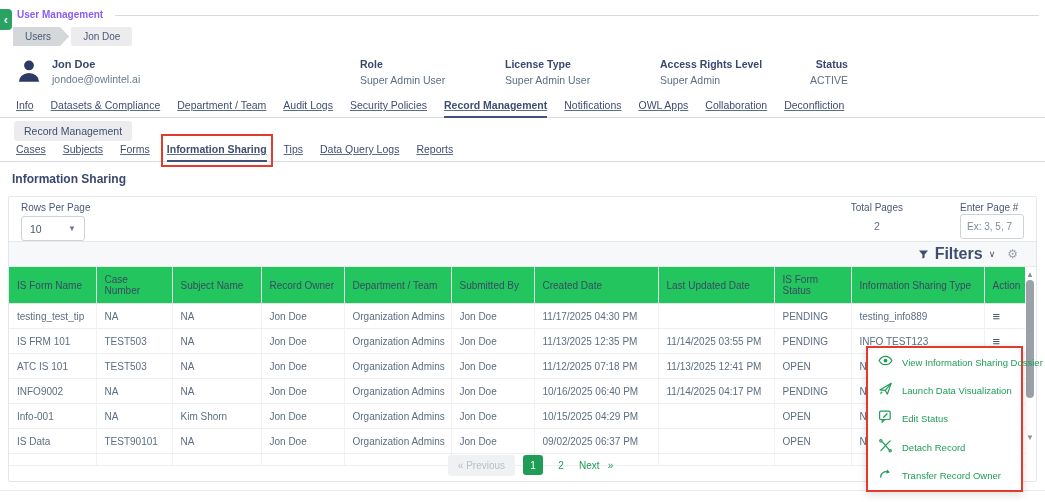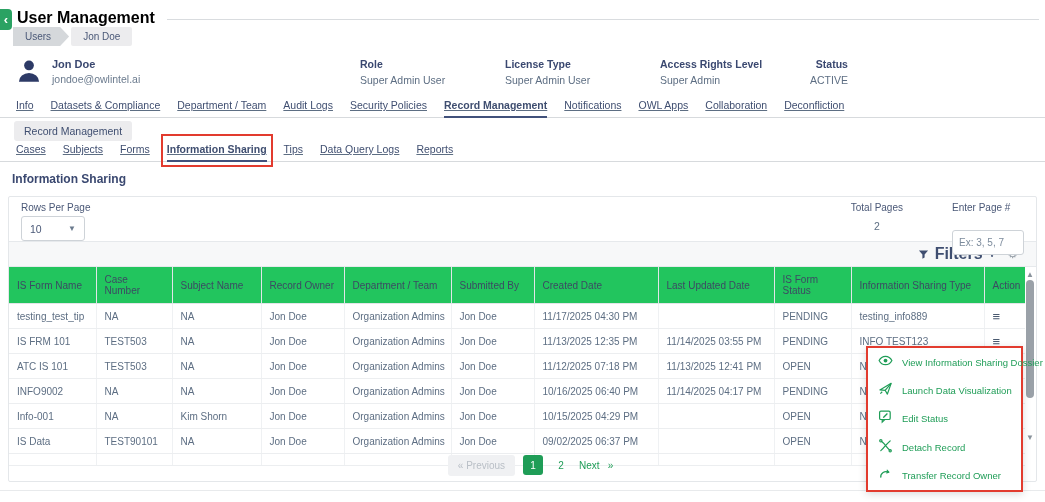--- a/index.html
+++ b/index.html
@@ -4,21 +4,21 @@
 <style>
   * { margin:0; padding:0; box-sizing:border-box; }
   html,body { background:#fff; }
   body { font-family:"Liberation Sans", sans-serif; }
   .page { position:relative; width:1045px; height:502px; background:#fff; overflow:hidden; color:#5d6e83; }
 
   
   .back-btn { position:absolute; left:-4px; top:9px; width:16px; height:21px; background:#2aa263; border:none;
               border-radius:4px; color:#fff; font-size:13px; font-weight:bold; cursor:pointer; padding-left:4px; }
   .title-row { position:absolute; left:17px; top:9px; right:6px; display:flex; align-items:center; }
-  .page-title { font-size:16px; font-weight:bold; color:#000000; white-space:nowrap; }
+  .page-title { font-size:10px; font-weight:bold; color:#8b5cf6; white-space:nowrap; }
   .title-rule { flex:1; height:1px; background:#d9dcdf; margin-left:12px; margin-top:2px; }
 
   .breadcrumb { position:absolute; left:13px; top:27px; display:flex; align-items:center; }
   .crumb { font-size:10px; color:#4a5877; padding:4px 12px; }
   .crumb.arrow { background:#d5d8db; clip-path:polygon(0 0, calc(100% - 9px) 0, 100% 50%, calc(100% - 9px) 100%, 0 100%); padding-right:18px; }
   .crumb.plain { background:#ececee; border-radius:2px; margin-left:2px; }
 
   
   .user-card { position:absolute; left:16px; top:55px; right:0; height:42px; }
   .avatar { position:absolute; left:0; top:3px; width:26px; height:26px; }
@@ -45,21 +45,21 @@
   .panel { position:absolute; left:8px; top:196px; width:1029px; height:286px; border:1px solid #e4e7ea; border-radius:2px; background:#fff; }
   .controls { position:relative; height:44px; }
   .ctl-label { font-size:10px; color:#4a5877; }
   .rpp { position:absolute; left:12px; top:5px; }
   .rpp-box { margin-top:3px; width:64px; height:25px; border:1px solid #ced3d8; border-radius:3px; background:#fff;
              display:flex; align-items:center; justify-content:space-between; padding:0 8px; font-size:10.5px; color:#4a5877; cursor:pointer; }
   .caret { font-size:8px; color:#6b7b8e; }
   .total-pages { position:absolute; right:133px; top:5px; text-align:center; }
   .tp-value { font-size:10.5px; color:#5d6e83; margin-top:7px; }
   .enter-page { position:absolute; right:12px; top:5px; }
-  .enter-page input { margin-top:17px; width:72px; height:25px; border:1px solid #ced3d8; border-radius:3px;
+  .enter-page input { margin-top:1px; width:64px; height:25px; border:1px solid #ced3d8; border-radius:3px;
                       font-size:10px; color:#5d6e83; padding:0 6px; font-family:"Liberation Sans",sans-serif; }
   .enter-page input::placeholder { color:#7c8b9c; }
 
   .filters-row { height:26px; background:#f7f8f9; border-top:1px solid #e6e9ec; border-bottom:1px solid #e6e9ec;
                  display:flex; align-items:center; justify-content:flex-end; gap:6px; padding-right:18px; }
   .filters-label { font-size:16px; font-weight:bold; color:#3f4e70; cursor:pointer; }
   .chev { font-size:9px; color:#3f4e70; }
   .gear { font-size:12px; color:#99a2ab; margin-left:6px; cursor:pointer; }
 
   table.grid { border-collapse:collapse; table-layout:fixed; width:1016px; }

